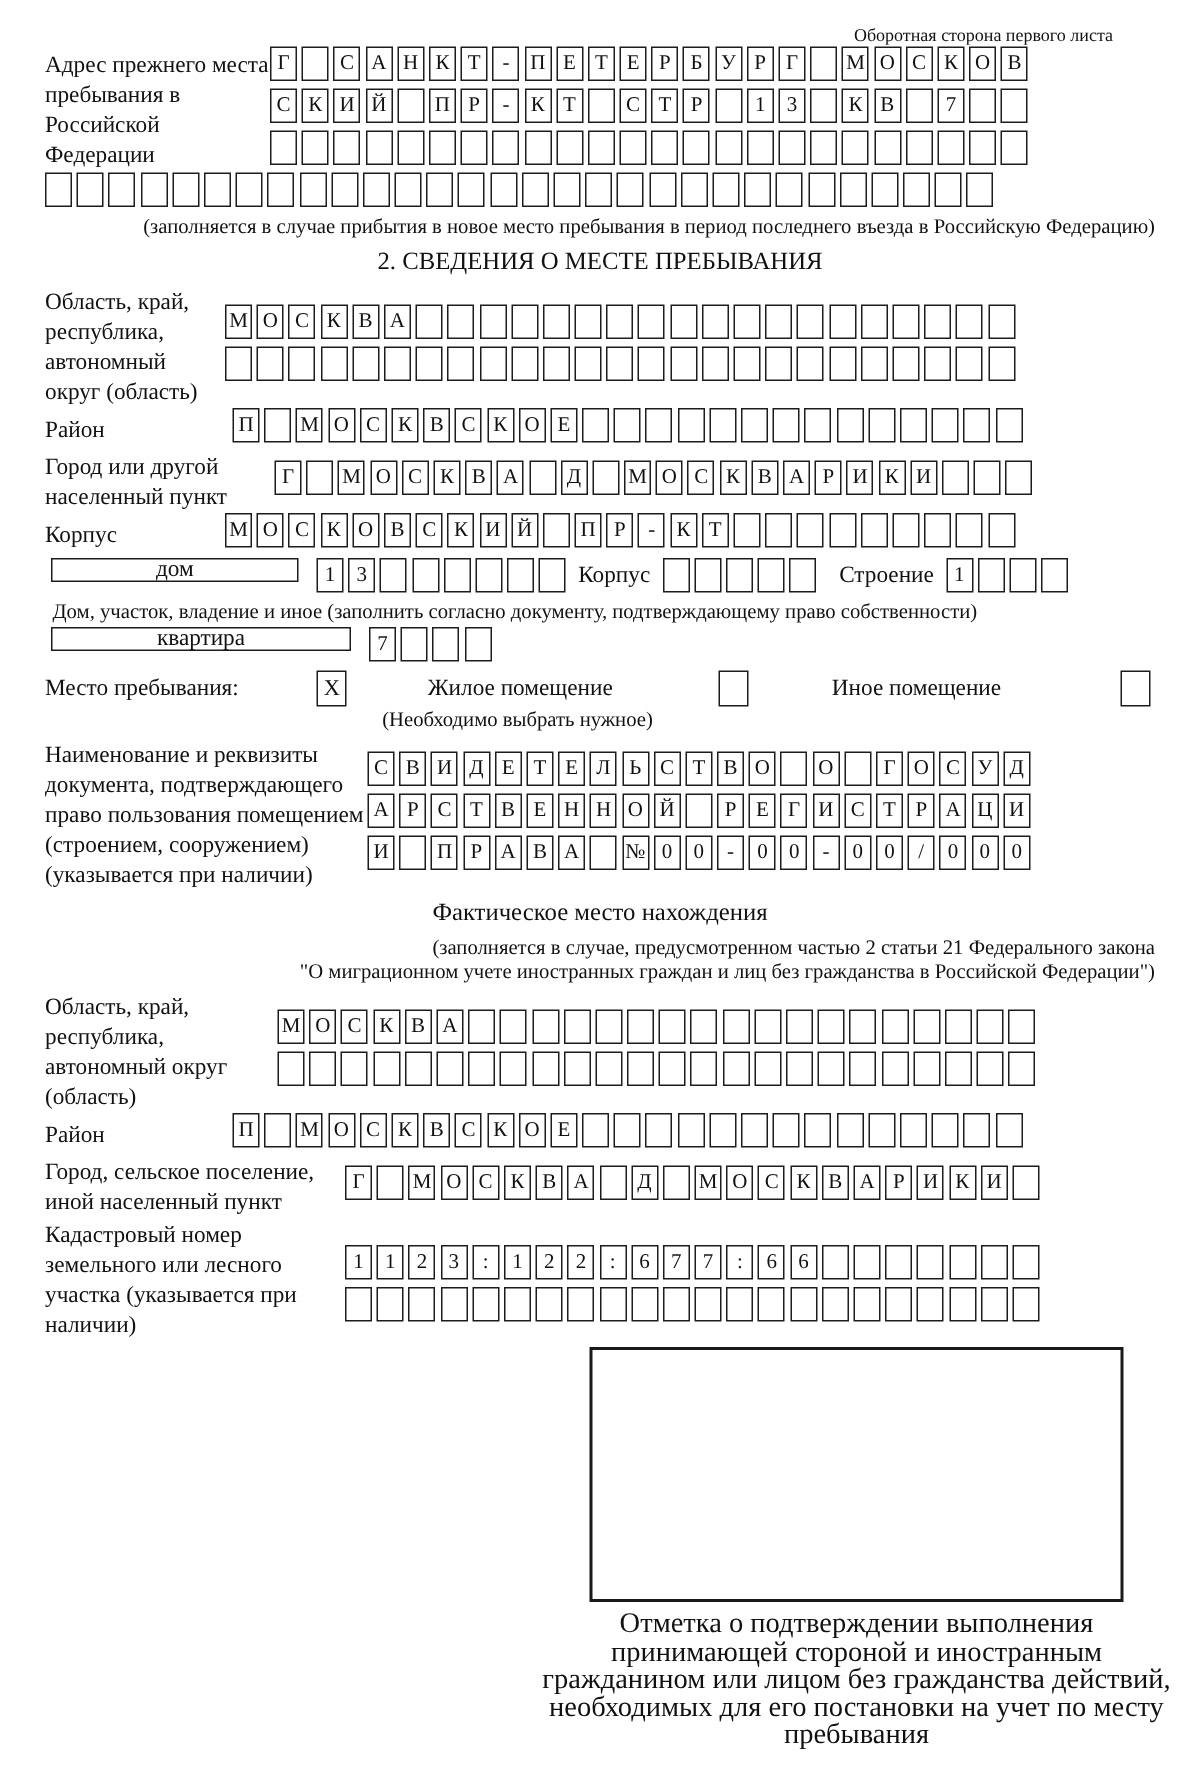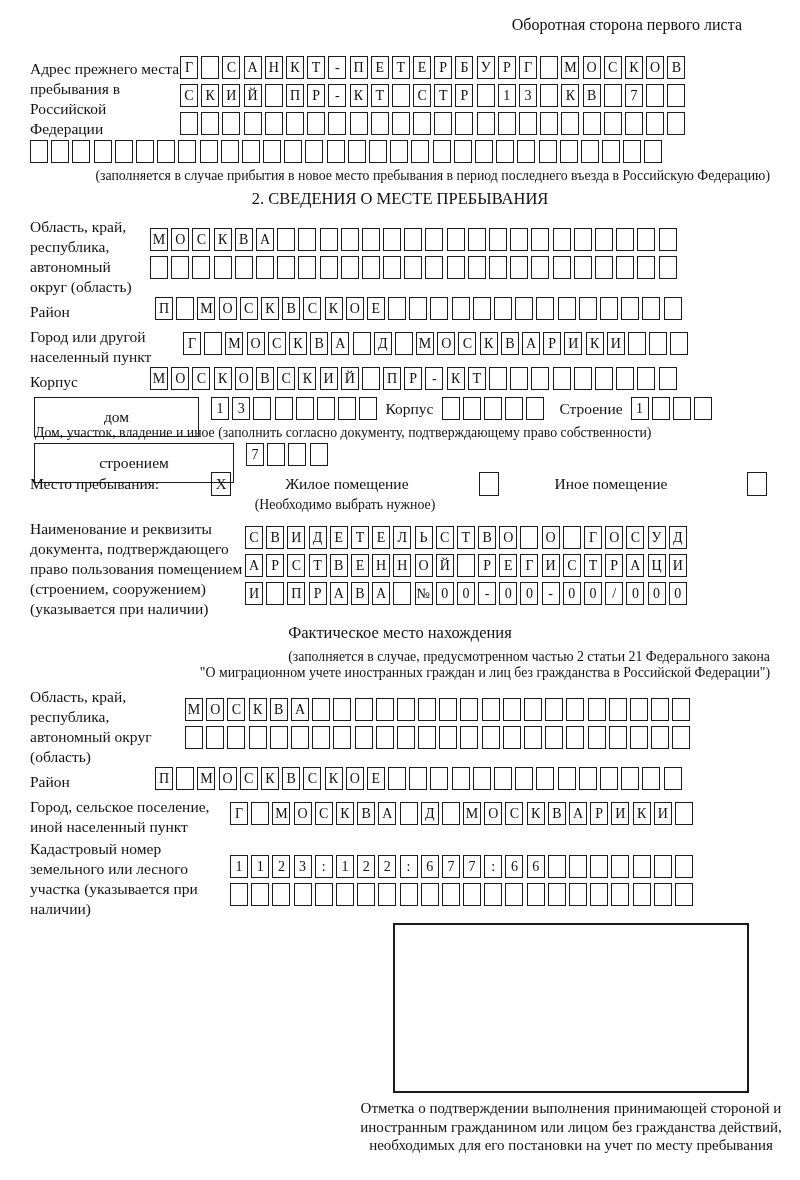--- a/index.html
+++ b/index.html
@@ -4,49 +4,49 @@
 <style>
   * { box-sizing: border-box; margin: 0; padding: 0; }
   html, body { background: #ffffff; }
   body {
     width: 800px; height: 1180px; overflow: hidden;
     font-family: "Liberation Serif", "DejaVu Serif", serif;
     color: #111; position: relative;
   }
   .page { padding: 16px 30px 0 30px; width: 800px; height: 1180px; }
 
-  .corner-note { text-align: right; font-size: 16px; padding-right: 28px; margin-bottom: 22px; }
+  .corner-note { text-align: right; font-size: 12px; padding-right: 28px; }
 
   .field { display: flex; align-items: center; }
   .label { font-size: 15.5px; line-height: 20px; flex: 0 0 auto; padding-top: 2px; }
 
   .grid-row { display: flex; margin-bottom: 4px; height: 24px; }
   .cell {
     width: 18px; height: 23px; border: 1.5px solid #1c1c1c; margin-right: 3.2px;
     display: inline-flex; align-items: center; justify-content: center;
     font-size: 14px; line-height: 1; flex: 0 0 auto; background: #fff;
   }
   .wide-box {
-    border: 1.5px solid #1c1c1c; height: 40px; display: inline-flex;
+    border: 1.5px solid #1c1c1c; height: 16px; display: inline-flex;
     align-items: center; justify-content: center; font-size: 15.5px; flex: 0 0 auto;
   }
   .inline-label { font-size: 15.5px; line-height: 24px; flex: 0 0 auto; }
 
   .note { font-size: 13.8px; line-height: 16px; }
   .note-center { text-align: right; }
   .section-title { text-align: center; font-weight: normal; font-size: 16.5px; margin: 5px 0 6px 0; }
 
   .check-row { display: flex; align-items: center; height: 26px; margin-top: 4px; gap: 42px; }
   .checkbox {
     width: 20px; height: 24px; border: 1.5px solid #1c1c1c; display: inline-flex;
     align-items: center; justify-content: center; font-size: 15px; flex: 0 0 auto;
   }
 
   .stamp-box { margin-left: 363px; width: 356px; height: 170px; border: 2px solid #1a1a1a; margin-top: 4px; }
-  .stamp-caption { width: 430px; margin-left: 326px; text-align: center; font-size: 15px; line-height: 18.5px; margin-top: 6px; }
+  .stamp-caption { width: 430px; margin-left: 326px; text-align: center; font-size: 19px; line-height: 18.5px; margin-top: 6px; }
 
   .mt2 { margin-top: 2px; } .mt4 { margin-top: 4px; }
   .mb2 { margin-bottom: 2px; } .mb4 { margin-bottom: 4px; }
 </style>
 </head>
 <body>
 
 <div class="page">
 
   <div class="corner-note">Оборотная сторона первого листа</div>
@@ -346,21 +346,21 @@
     <span style="display:inline-flex;">
         <span class="cell">1</span>
         <span class="cell"></span>
         <span class="cell"></span>
         <span class="cell"></span>
       </span>
   </div>
   <div class="note mb2" style="margin-left:5px;">Дом, участок, владение и иное (заполнить согласно документу, подтверждающему право собственности)</div>
 
   <div class="grid-row mt2" style="margin-left:4px;">
-    <span class="wide-box" style="width:200px; margin-right:12px;">строением</span>
+    <span class="wide-box" style="width:200px; margin-right:12px;">квартира</span>
     <span style="display:inline-flex;">
         <span class="cell">7</span>
         <span class="cell"></span>
         <span class="cell"></span>
         <span class="cell"></span>
       </span>
   </div>
 
   <div class="check-row">
     <span class="inline-label">Место пребывания:</span>

